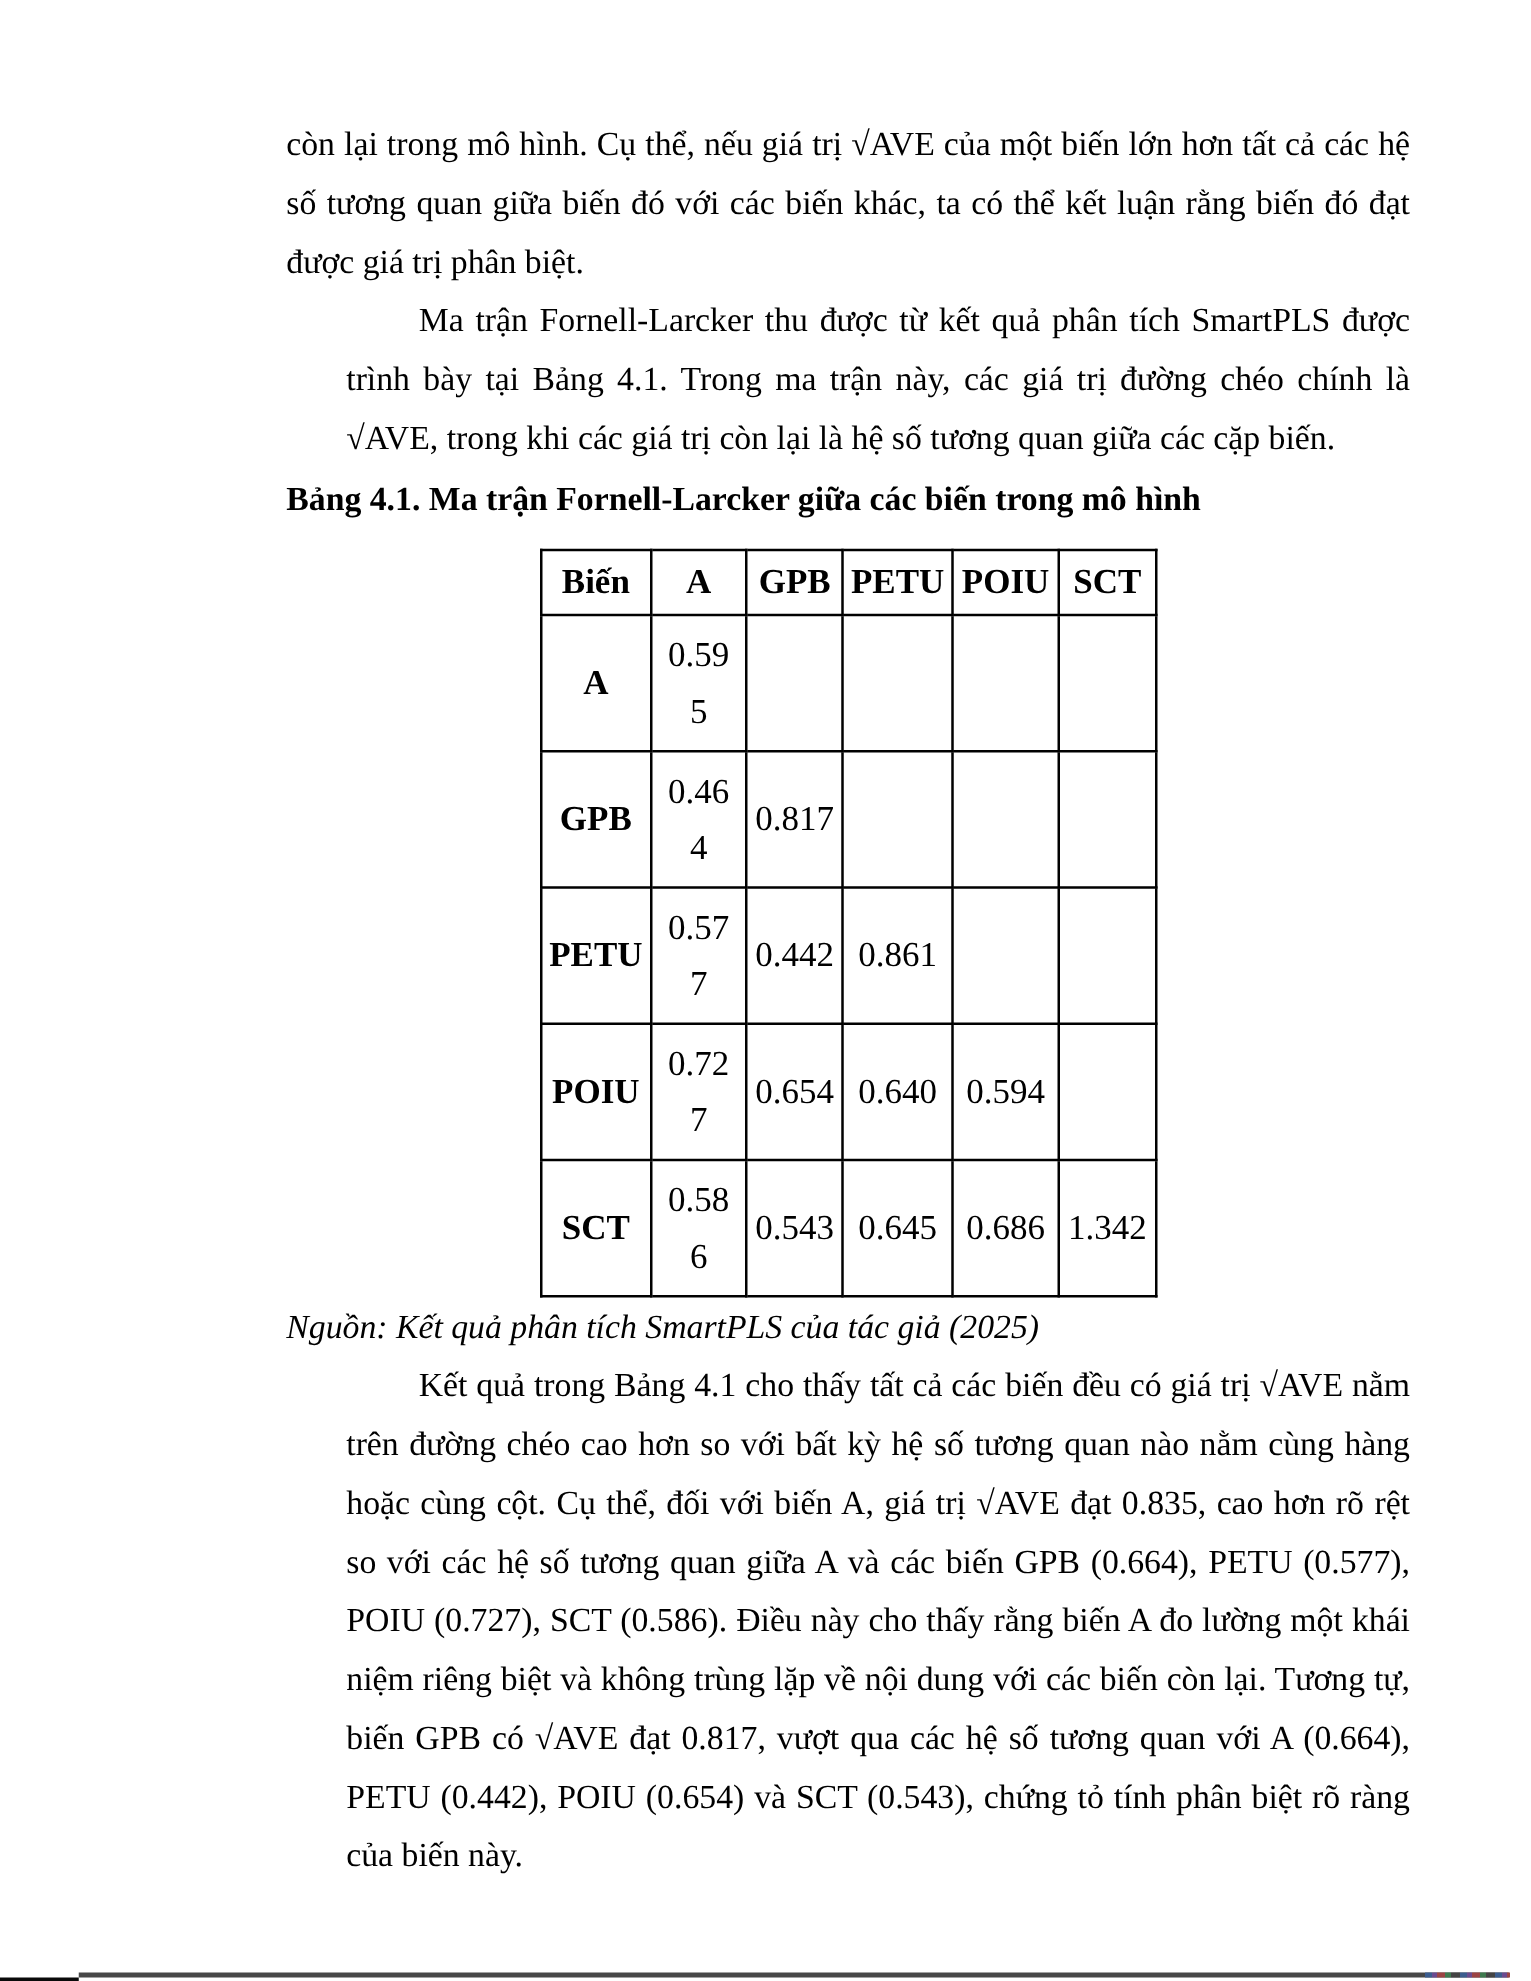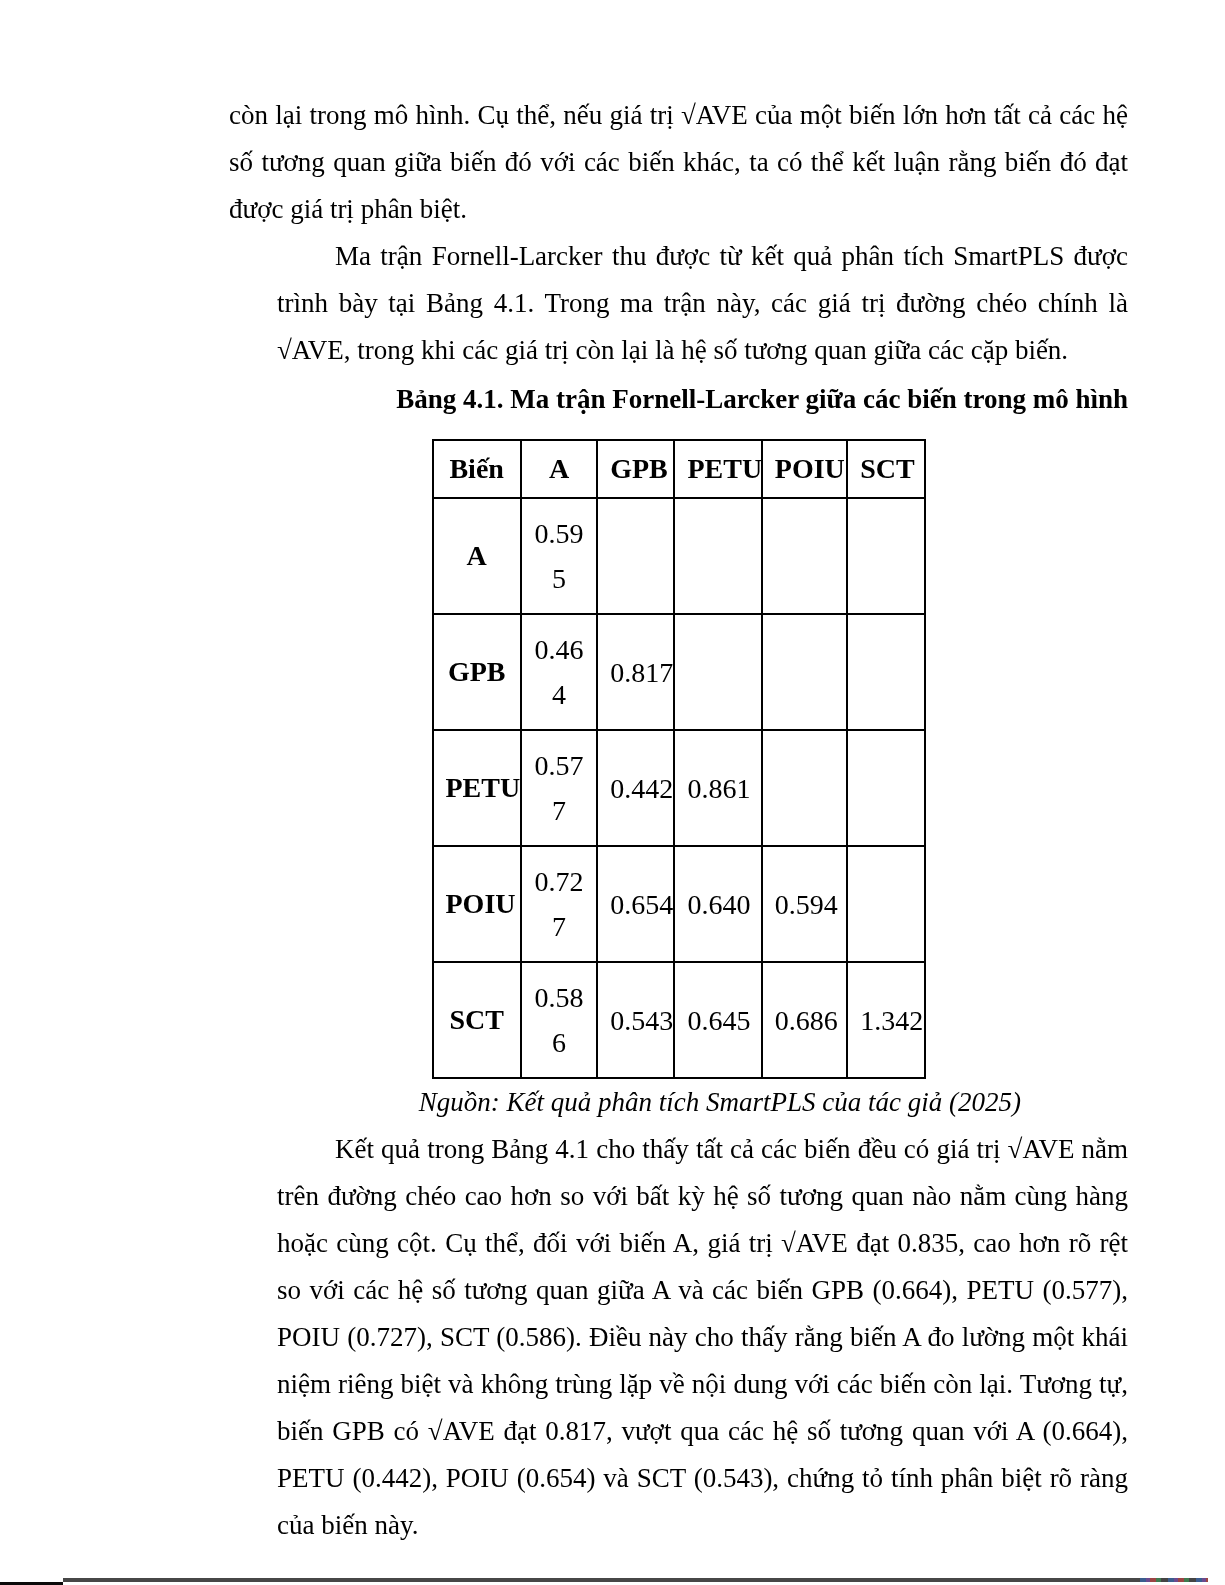--- a/index.html
+++ b/index.html
@@ -22,52 +22,51 @@
     line-height: 47px;
     text-align: justify;
     margin: 0;
   }
   p.indent { text-indent: 58px; margin-left: 48px; }
   .par-gap { margin-top: 8px; }
   .table-caption {
     font-size: 27px;
     line-height: 47px;
     font-weight: bold;
-    text-align: right;
+    text-align: left;
     margin: 2px 0 0 0;
   }
   table.flm {
     border-collapse: collapse;
     table-layout: fixed;
     margin: 16px auto 0 auto;
     width: 494px;
   }
   table.flm col.c0 { width: 88px; }
   table.flm col.c1 { width: 76px; }
   table.flm col.c2 { width: 77px; }
   table.flm col.c3 { width: 87px; }
   table.flm col.c4 { width: 85px; }
   table.flm col.c5 { width: 77px; }
   table.flm th, table.flm td {
     border: 2px solid #000000;
     font-size: 28px;
     text-align: center;
     vertical-align: middle;
-    padding: 12px;
+    padding: 2px;
     font-weight: normal;
   }
   table.flm thead tr { height: 52px; }
   table.flm tbody tr { height: 109px; }
   table.flm thead th, table.flm tbody th { font-weight: bold; }
   .cell-line { line-height: 45px; }
   .source-note {
     font-size: 27px;
     line-height: 47px;
     font-style: italic;
-    text-align: right;
     padding-right: 107px;
     margin: 0;
   }
   .footer-bar {
     position: absolute;
     left: 63px; top: 1578px;
     width: 1144px; height: 4px;
     background: #474747;
   }
   .footer-bar-left {

